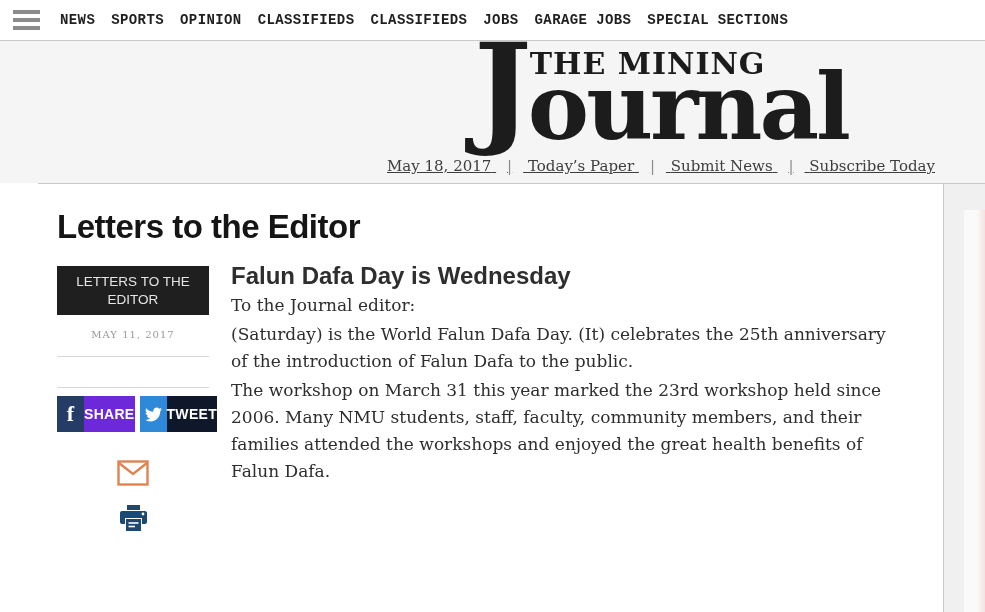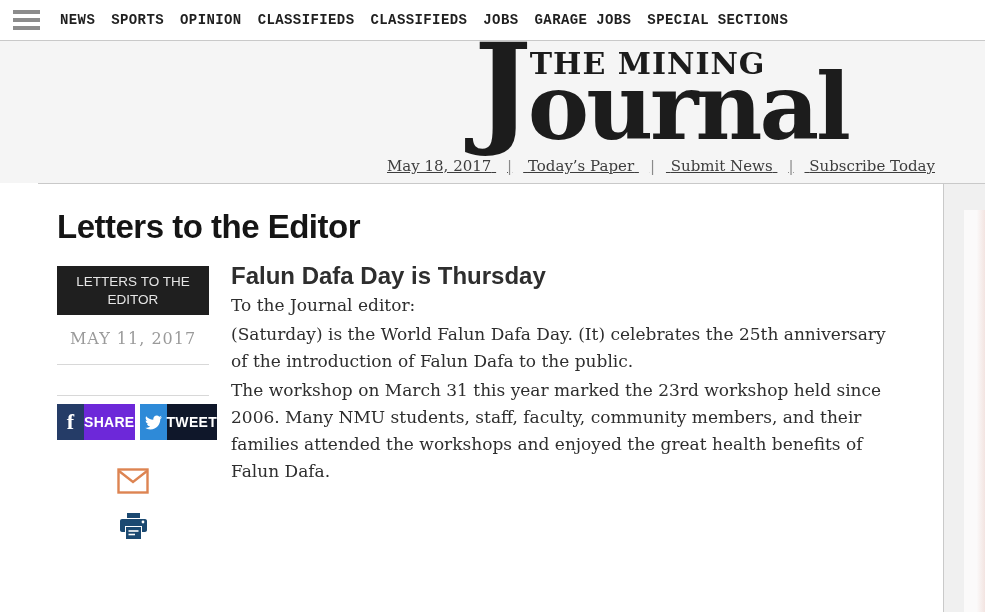--- a/index.html
+++ b/index.html
@@ -43,21 +43,21 @@
   .main { padding:24px 0 0 57px; width:900px; }
   .page-title { font-size:33px; font-weight:bold; color:#151515;
                 letter-spacing:-.5px; }
 
   .article-grid { display:flex; margin-top:20px; }
 
   
   .tools { width:152px; flex:none; }
   .cat-badge { background:#1f1f1f; color:#e5e5e5; text-align:center;
                font-size:13.5px; line-height:1.3; padding:7px 4px; cursor:pointer; }
-  .art-date { text-align:center; font-family:"DejaVu Serif", serif; font-size:16px;
+  .art-date { text-align:center; font-family:"DejaVu Serif", serif; font-size:10px;
               color:#9a9a9a; letter-spacing:1px; margin-top:14px; }
   .tools hr { border:none; border-top:1px solid #d8d8d8; margin-top:16px; }
   .tools hr + hr { margin-top:30px; }
   .share-row { display:flex; gap:5px; margin-top:8px; }
   .share-btn { flex:1; height:36px; display:flex; cursor:pointer; }
   .share-ico { width:27px; display:flex; align-items:center; justify-content:center; }
   .share-lbl { flex:1; display:flex; align-items:center; justify-content:center;
                color:#fff; font-weight:bold; font-size:14px; letter-spacing:.3px;
                font-stretch:condensed; }
   .fb .share-ico { background:#253c67; }
@@ -167,21 +167,21 @@
             <circle cx="23" cy="10" r="1.4" fill="#fff"></circle>
             <g stroke="#fff" stroke-width="1.6">
               <line x1="8.5" y1="19" x2="18.5" y2="19"></line>
               <line x1="8.5" y1="22.5" x2="15" y2="22.5"></line>
             </g>
           </svg>
         </div>
       </aside>
 
       <article class="article">
-        <h2>Falun Dafa Day is Thursday</h2>
+        <h2>Falun Dafa Day is Wednesday</h2>
         <p>To the Journal editor:</p>
         <p>(Saturday) is the World Falun Dafa Day. (It) celebrates the 25th anniversary of the introduction of Falun Dafa to the public.</p>
         <p>The workshop on March 31 this year marked the 23rd workshop held since 2006. Many NMU students, staff, faculty, community members, and their families attended the workshops and enjoyed the great health benefits of Falun Dafa.</p>
       </article>
 
     </div>
   </div>
 </div>
 
 </body></html>

